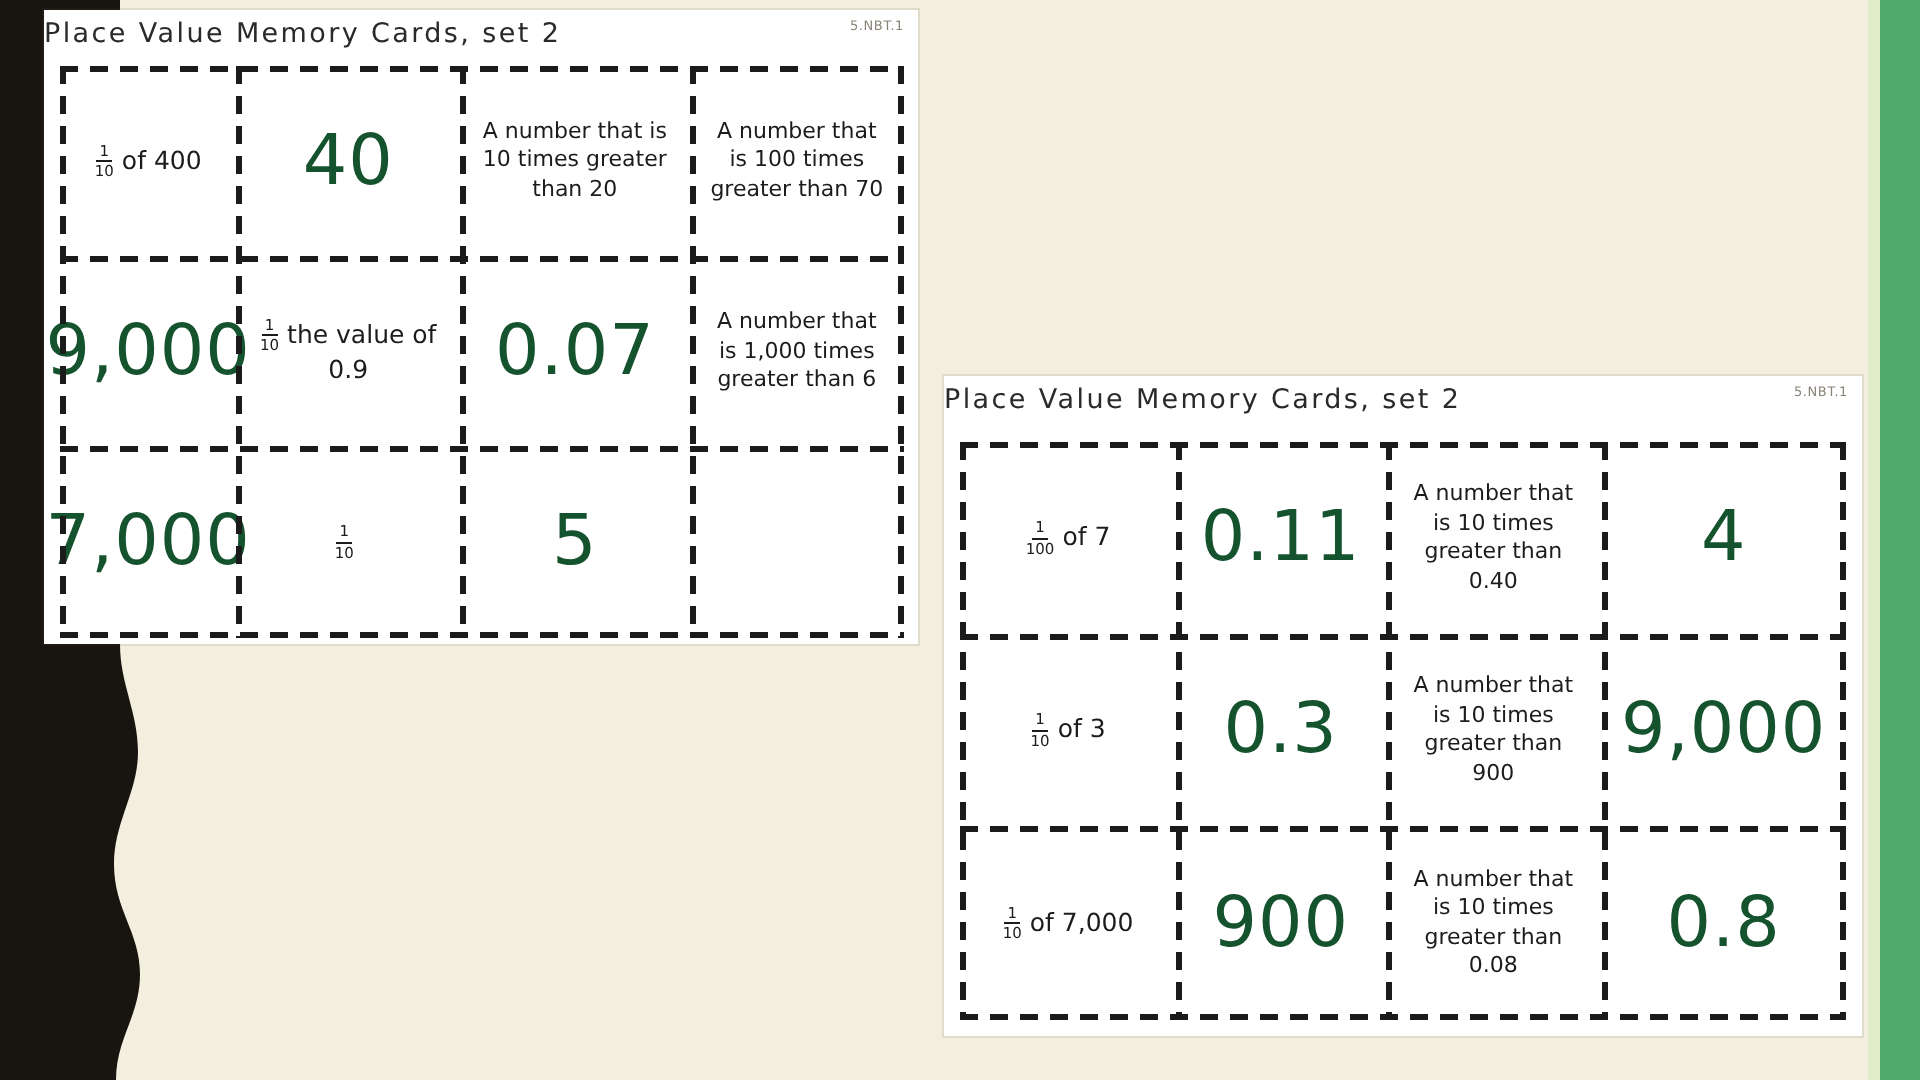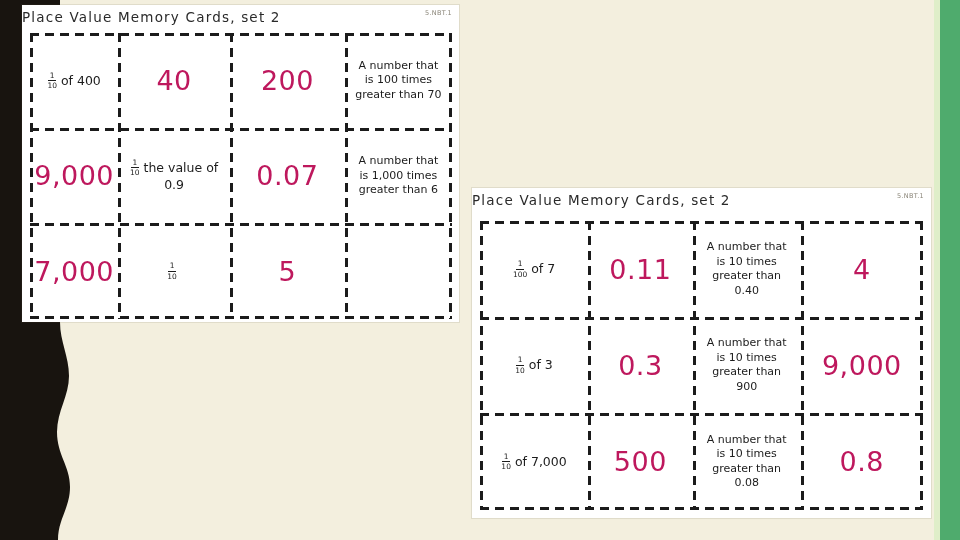--- a/index.html
+++ b/index.html
@@ -32,21 +32,21 @@
   .grid { position:absolute; display:grid; grid-template-rows:1fr 1fr 1fr; }
   .sheet1 .grid { left:8px; top:28px; width:422px; height:286px;
                   grid-template-columns:20.9% 26.5% 27.2% 25.4%; }
   .sheet2 .grid { left:8px; top:33px; width:443px; height:289px;
                   grid-template-columns:24.4% 23.6% 24.4% 27.6%; }
 
   .cell {
     display:flex; align-items:center; justify-content:center;
     text-align:center; padding:6px 10px; position:relative;
   }
-  .cell.num  { font-size:27px; letter-spacing:0.5px; color:#be185d; }
+  .cell.num  { font-size:35px; letter-spacing:0.5px; color:#14532d; }
   .cell.txt  { font-size:11px; line-height:1.32; color:#1c1c1c; }
   .cell.q    { font-size:12.5px; line-height:1.35; color:#1c1c1c; }
 
   .frac { display:inline-flex; flex-direction:column; align-items:center;
           vertical-align:middle; margin-right:4px; line-height:1; }
   .frac .fnum { font-size:7.5px; border-bottom:1px solid #1c1c1c; padding:0 1.5px 1px; }
   .frac .fden { font-size:7.5px; padding-top:1px; }
 
   .vline, .hline { position:absolute; z-index:3; pointer-events:none; }
   .vline { width:3px; top:0; height:100%;
@@ -70,21 +70,21 @@
   <div class="sheet-title">Place Value Memory Cards, set 2</div>
   <div class="standard-label">5.NBT.1</div>
   <div class="grid">
     <div class="cell q">
       <span><span class="frac">
             <span class="fnum">1</span>
             <span class="fden">10</span>
           </span><span>of 400</span></span>
     </div>
     <div class="cell num">40</div>
-    <div class="cell num">200</div>
+    <div class="cell txt">A number that is 10 times greater than 20</div>
 
     <div class="cell txt">A number that is 100 times greater than 70</div>
     <div class="cell num">9,000</div>
     <div class="cell q">
       <span><span class="frac">
             <span class="fnum">1</span>
             <span class="fden">10</span>
           </span><span>the value of 0.9</span></span>
     </div>
     <div class="cell num">0.07</div>
@@ -136,21 +136,21 @@
     <div class="cell num">0.3</div>
     <div class="cell txt">A number that is 10 times greater than 900</div>
     <div class="cell num">9,000</div>
 
     <div class="cell q">
       <span><span class="frac">
             <span class="fnum">1</span>
             <span class="fden">10</span>
           </span><span>of 7,000</span></span>
     </div>
-    <div class="cell num">500</div>
+    <div class="cell num">900</div>
     <div class="cell txt">A number that is 10 times greater than 0.08</div>
     <div class="cell num">0.8</div>
 
     <div class="lines">
       <div class="vline" style="left:0;"></div>
       <div class="vline" style="left:24.4%;"></div>
       <div class="vline" style="left:48%;"></div>
       <div class="vline" style="left:72.4%;"></div>
       <div class="vline" style="right:0;"></div>
       <div class="hline" style="top:0;"></div>

